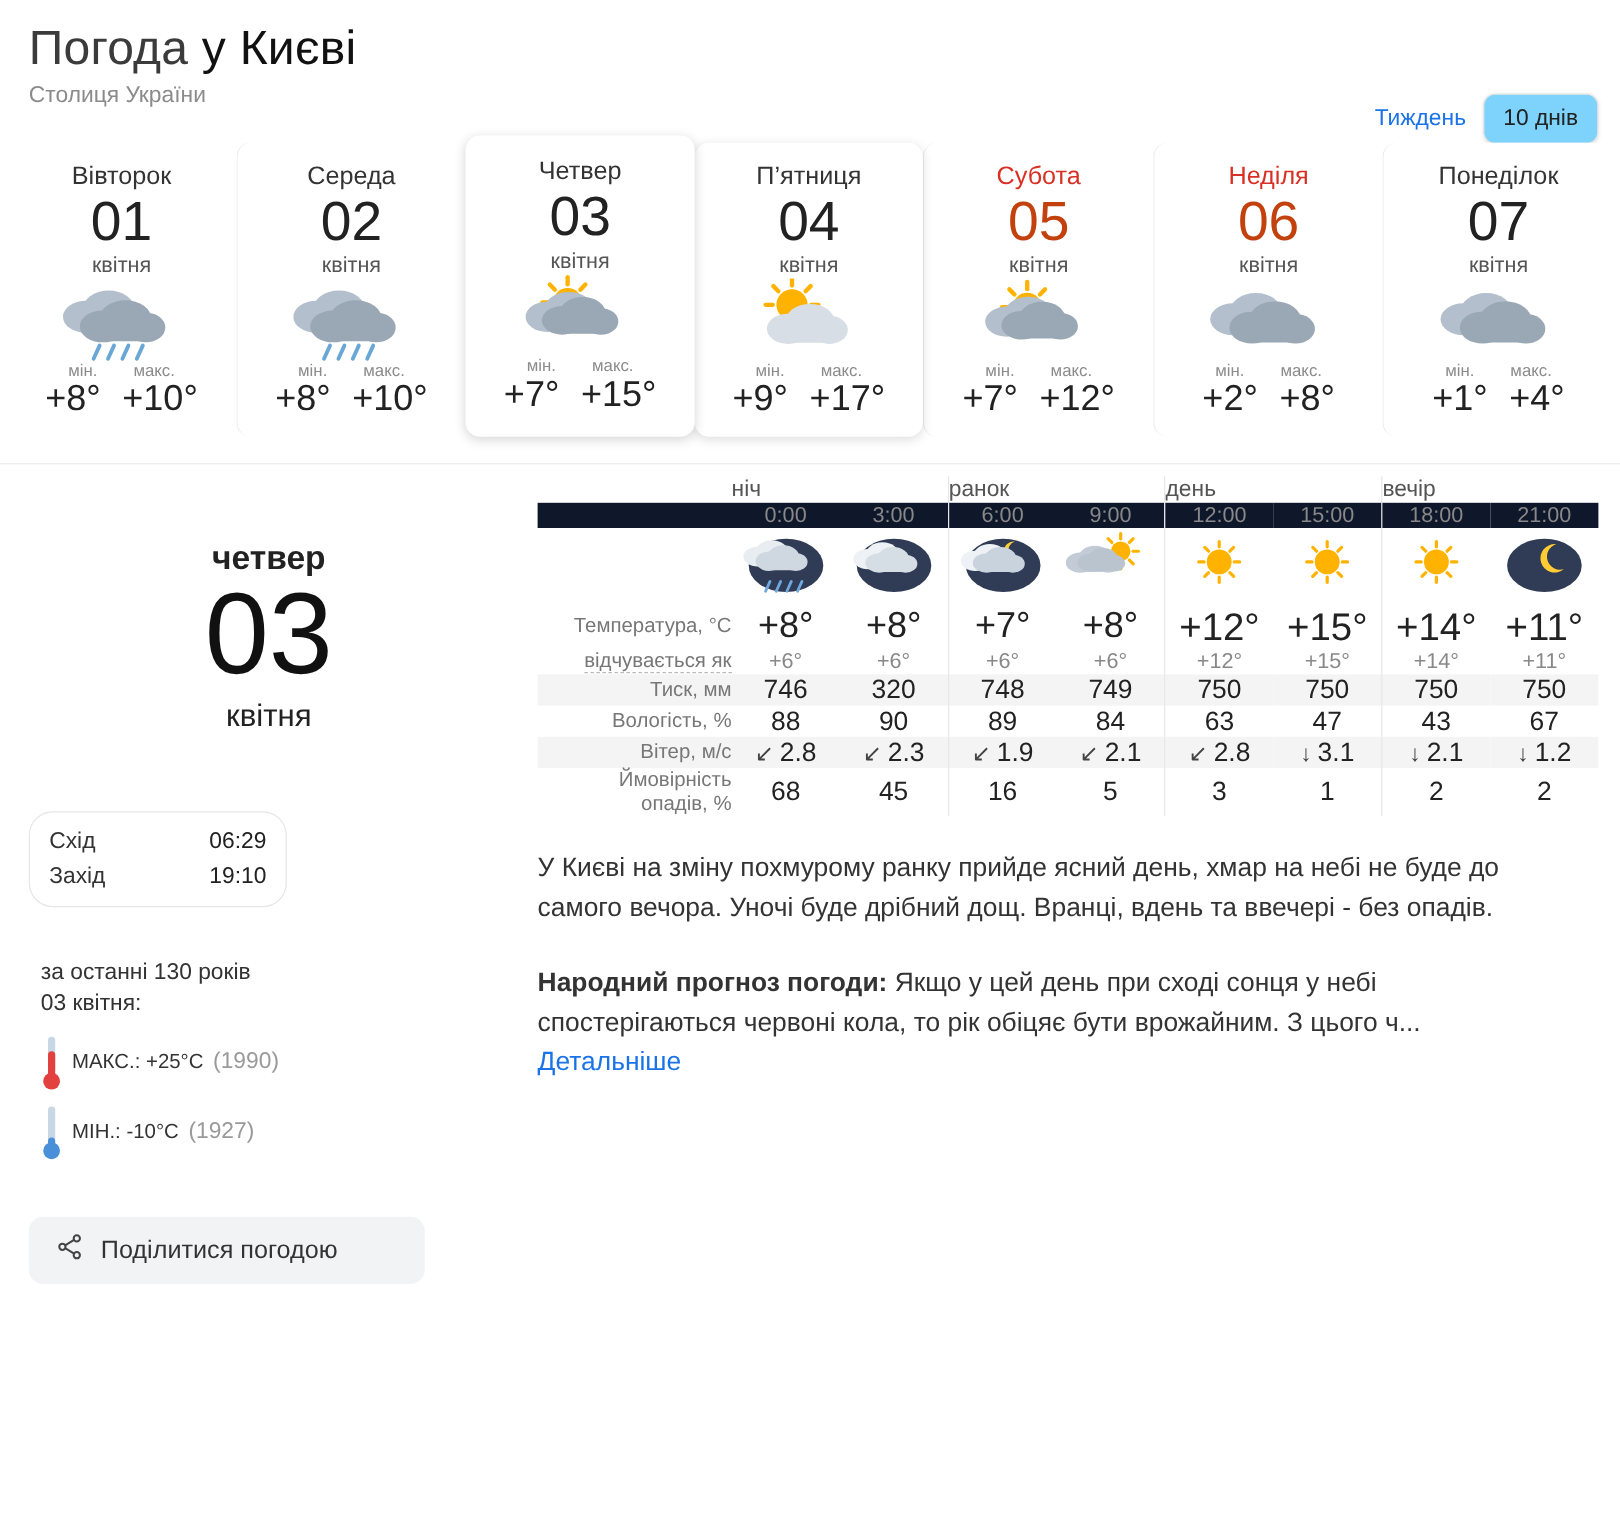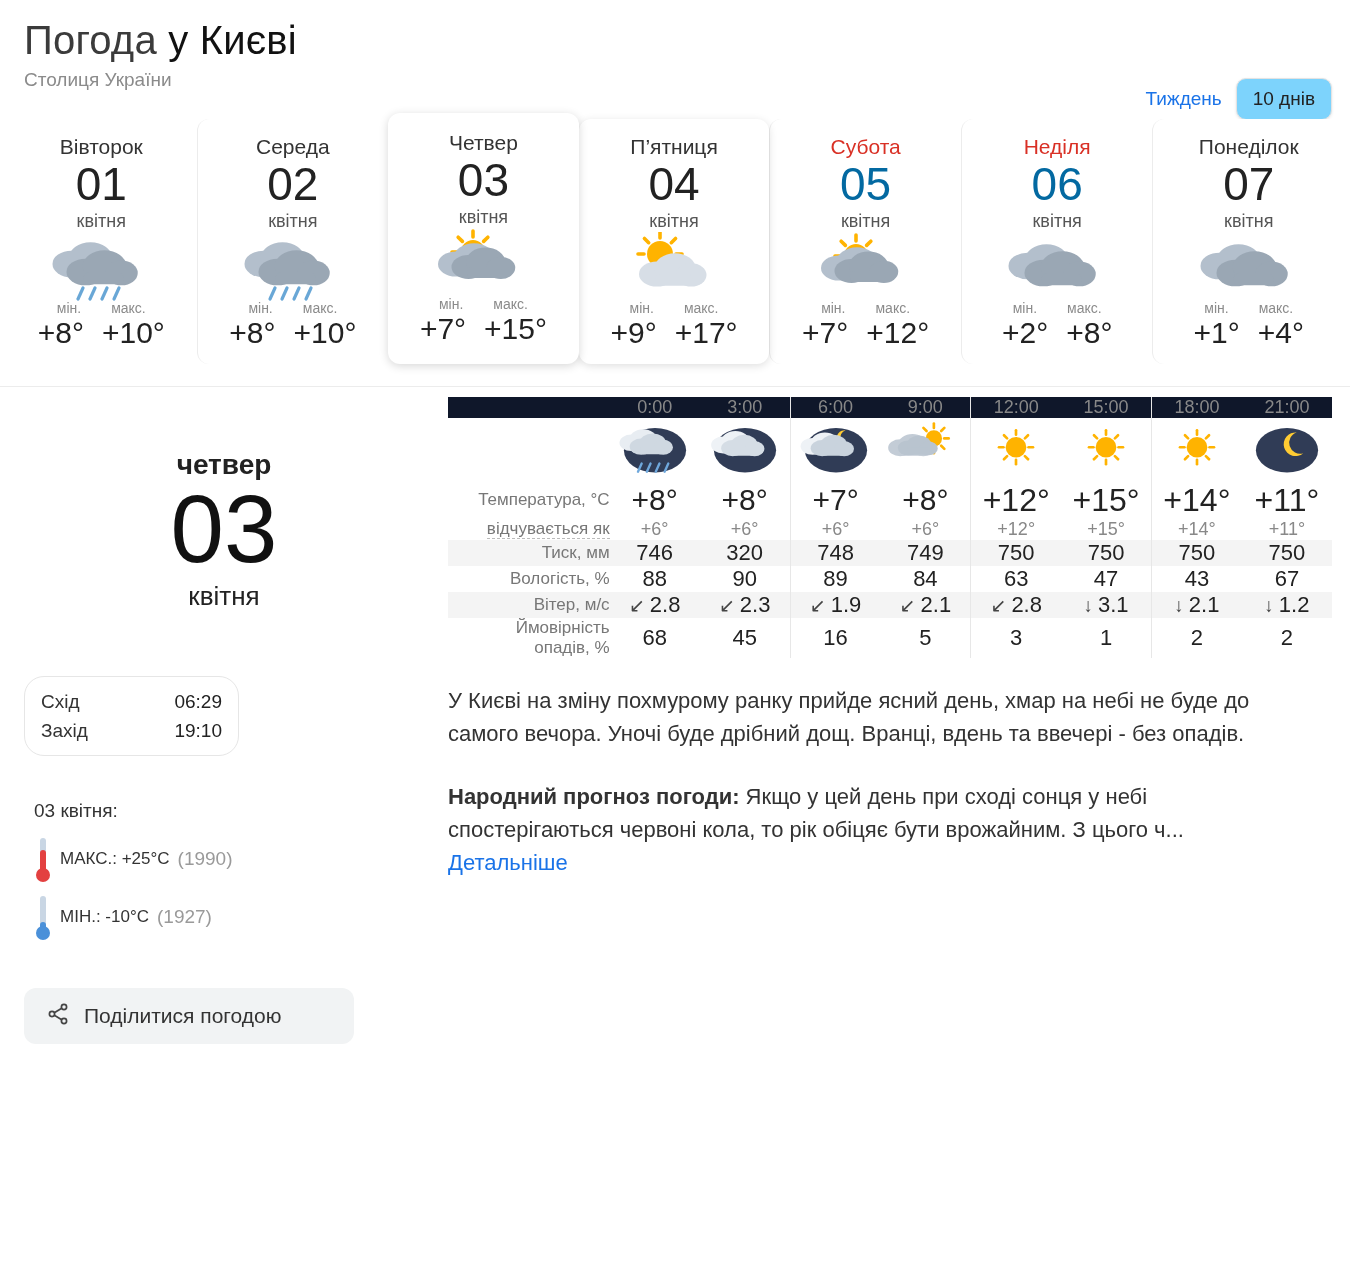--- a/index.html
+++ b/index.html
@@ -50,21 +50,21 @@
     padding-top: 18px; padding-bottom: 18px;
     margin-top: -6px;
   }
   .day.semi {
     box-shadow: 0 2px 9px rgba(0,0,0,.13);
     border-left: none; z-index: 2;
   }
   .dow { font-size: 21px; color: #333; }
   .dow.weekend { color: #d93025; }
   .dnum { font-size: 46px; line-height: 1.12; color: #222; font-weight: 400; }
-  .dnum.weekend { color: #0369a1; }
+  .dnum.weekend { color: #c2410c; }
   .dmon { font-size: 18px; color: #555; margin-bottom: 4px; }
   .dicon { height: 62px; display: flex; align-items: center; justify-content: center; }
   .minmax-lab { display: flex; justify-content: center; gap: 30px; font-size: 14px; color: #8b8b8b; margin-top: 2px; }
   .minmax-val { display: flex; justify-content: center; gap: 18px; font-size: 30px; color: #222; }
 
   .divider { height: 1px; background: #ececec; margin-top: 22px; }
 
   
   .lower { display: flex; padding-top: 10px; }
   .left-col { width: 448px; position: relative; }
@@ -404,20 +404,21 @@
           <span>Схід</span>
           <span class="val">06:29</span>
         </div>
         <div class="sunrow">
           <span>Захід</span>
           <span class="val">19:10</span>
         </div>
       </div>
 
       <div class="hist">
+        <div class="hist-title">за останні 130 років</div>
         <div class="hist-title">03 квітня:</div>
 
         <div class="hist-row">
           <span class="thermo">
             <span class="stem"></span>
             <span class="fill" style="bottom:10px;height:22px;"></span>
             <span class="bulb"></span>
           </span>
           <span class="lab">МАКС.: +25°C</span>
           <span class="yr">(1990)</span>
@@ -444,20 +445,27 @@
               <line x1="8.3" y1="13.2" x2="15.7" y2="17.7"></line>
           </svg>
         </span>
         <span>Поділитися погодою</span>
       </div>
     </div>
 
     <div class="right-col">
       <table class="tbl">
         <tbody id="tbody">
+            <tr>
+              <td class="rowlabel"></td>
+              <td class="partname" colspan="2">ніч</td>
+              <td class="partname sep-v" colspan="2">ранок</td>
+              <td class="partname sep-v" colspan="2">день</td>
+              <td class="partname sep-v" colspan="2">вечір</td>
+            </tr>
             <tr class="timebar">
               <td class="rowlabel"></td>
               <td class="timecell cell">0:00</td>
               <td class="timecell cell">3:00</td>
               <td class="timecell cell sep-v">6:00</td>
               <td class="timecell cell">9:00</td>
               <td class="timecell cell sep-v">12:00</td>
               <td class="timecell cell">15:00</td>
               <td class="timecell cell sep-v">18:00</td>
               <td class="timecell cell">21:00</td>

